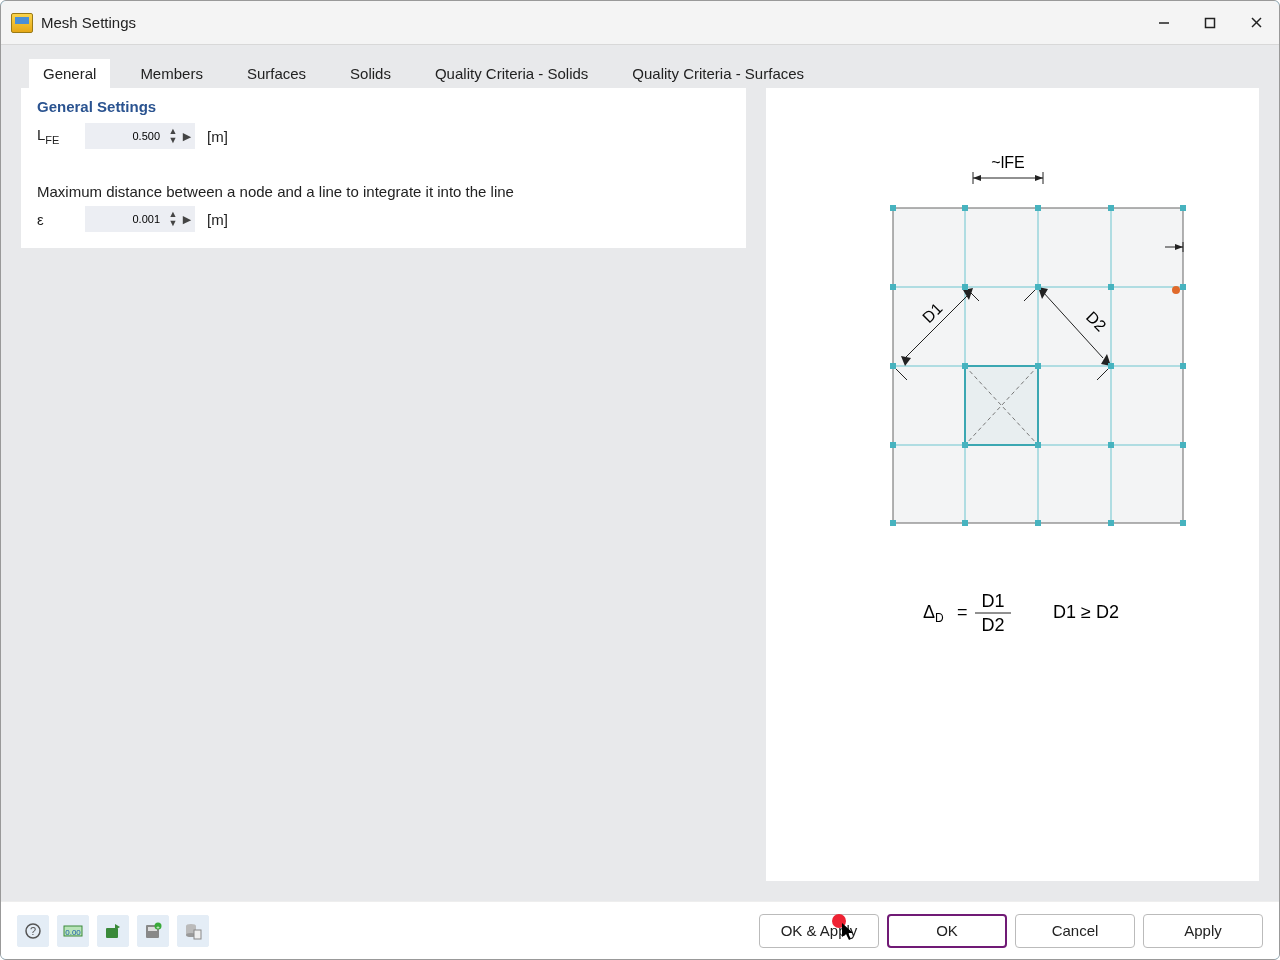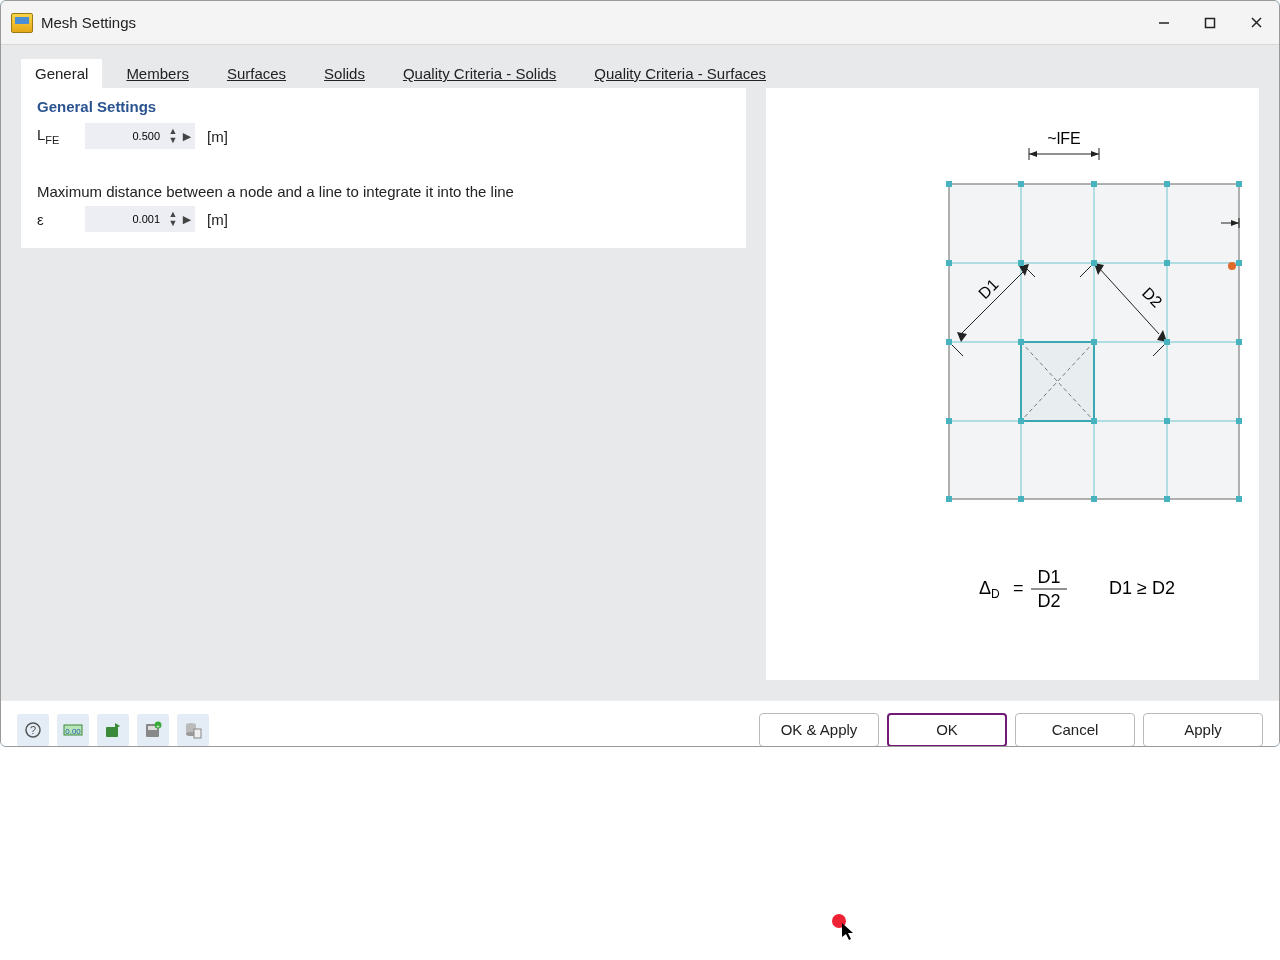--- a/index.html
+++ b/index.html
@@ -1,49 +1,49 @@
 <!DOCTYPE html>
 <html><head>
 <meta charset="utf-8">
 <style>
   * { box-sizing: border-box; }
   html, body { margin: 0; padding: 0; font-family: "Segoe UI", Arial, sans-serif; font-size: 14px; color: #222; background: #fff; }
-  .window { width: 1280px; height: 747px; border: 1px solid #999; border-radius: 6px; overflow: hidden; display: flex; flex-direction: column; background: #7dd3fc; }
+  .window { width: 1280px; height: 960px; border: 1px solid #999; border-radius: 6px; overflow: hidden; display: flex; flex-direction: column; background: #7dd3fc; }
   .titlebar { height: 44px; display: flex; align-items: center; border-bottom: 1px solid #d8d8d8; background: #f4f4f4; }
   .titlebar .app-icon { width: 22px; height: 20px; margin: 0 8px 0 10px; background: linear-gradient(#fbd44a, #e6a816); border: 1px solid #9a7a15; border-radius: 2px; position: relative; }
   .titlebar .app-icon::after { content:""; position:absolute; left:3px; top:3px; width:14px; height:7px; background:#4a8fd6; }
   .titlebar .title { font-size: 15px; }
   .titlebar .spacer { flex: 1; }
   .titlebar .win-btn { width: 46px; height: 44px; display:flex; align-items:center; justify-content:center; }
   .titlebar .win-btn svg { stroke:#222; }
   .client { flex:1; display:flex; flex-direction:column; background:#e8e9eb; }
-  .tabstrip { display:flex; padding: 14px 0 0 20px; background:#e8e9eb; }
+  .tabstrip { display:flex; padding: 14px 0 0 28px; background:#e8e9eb; }
   .tab { padding: 6px 14px; font-size: 15px; background:#e8e9eb; color:#222; cursor:default; }
   .tab.active { background:#fff; border-top: 0; }
-  .tab + .tab { margin-left: 10px; text-decoration: underline; }
+  .tab + .tab { margin-left: 16px; }
   .content { flex:1; display:flex; gap:20px; padding: 0 20px 20px 20px; background:#e8e9eb; }
   .left-panel { flex: 0 0 725px; display:flex; flex-direction:column; gap:12px; }
   .panel { background:#fff; padding: 10px 14px; }
   .panel-title { color:#2a5390; font-weight: 600; font-size: 15px; padding: 0 0 6px 2px; }
   .field-label { font-size: 15px; padding: 10px 0 4px 2px; }
   .input-row { display:flex; align-items:center; gap:6px; padding: 2px 0 6px 2px; }
   .input-row .sym { font-size: 15px; width: 42px; display:inline-block; }
   .input-row .sym sub { font-size: 11px; }
   .spin { display:flex; align-items:center; background:#eceef3; border:1px solid #eceef3; height:26px; }
   .spin input { width: 80px; text-align:right; border:none; background:transparent; font-size:11px; padding: 2px 6px; outline:none; }
   .spin .arrows { display:flex; flex-direction:column; width:14px; }
   .spin .arrows span { font-size:9px; line-height:9px; text-align:center; color:#444; cursor:default; }
   .spin .flyout { width:14px; display:flex; align-items:center; justify-content:center; font-size:11px; color:#444; }
   .unit { font-size:15px; margin-left: 6px; }
   .panel.options { background:#fff; padding: 12px 14px 20px 14px; }
   .checkbox-row { display:flex; align-items:center; gap:8px; padding: 6px 8px; background:#fdf79d; border:3px solid #e03030; width: 250px; margin-top:4px; }
   .cb { width:18px; height:18px; border-radius:3px; background:#0b6e6a; display:flex; align-items:center; justify-content:center; }
   .cb svg { stroke:#fff; stroke-width:2.5; fill:none; }
   .cb-label { font-size:15px; }
-  .right-panel { flex:1; background:#fff; display:flex; align-items:flex-start; justify-content:flex-end; padding: 36px 10px; }
+  .right-panel { flex:1; background:#fff; display:flex; align-items:flex-start; justify-content:center; padding: 60px 10px; }
   .diagram { width: 360px; }
   .footer { height: 58px; background:#fff; border-top:1px solid #eee; display:flex; align-items:center; padding: 0 16px; gap:8px; }
   .icon-btn { width:32px; height:32px; background:#e4edf6; border:1px solid #e4edf6; border-radius:2px; display:flex; align-items:center; justify-content:center; }
   .footer .spacer { flex:1; }
   .btn { min-width:120px; height:34px; border:1px solid #bbb; background:#fff; border-radius:4px; font-size:15px; display:flex; align-items:center; justify-content:center; padding: 0 14px; }
   .btn.primary { border:2px solid #701a75; }
   .cursor-dot { position:absolute; width:14px; height:14px; background:#e23; border-radius:50%; left:832px; top:914px; pointer-events:none;}
   .cursor-arrow { position:absolute; left:842px; top:923px; pointer-events:none; }
 </style>
 </head>

